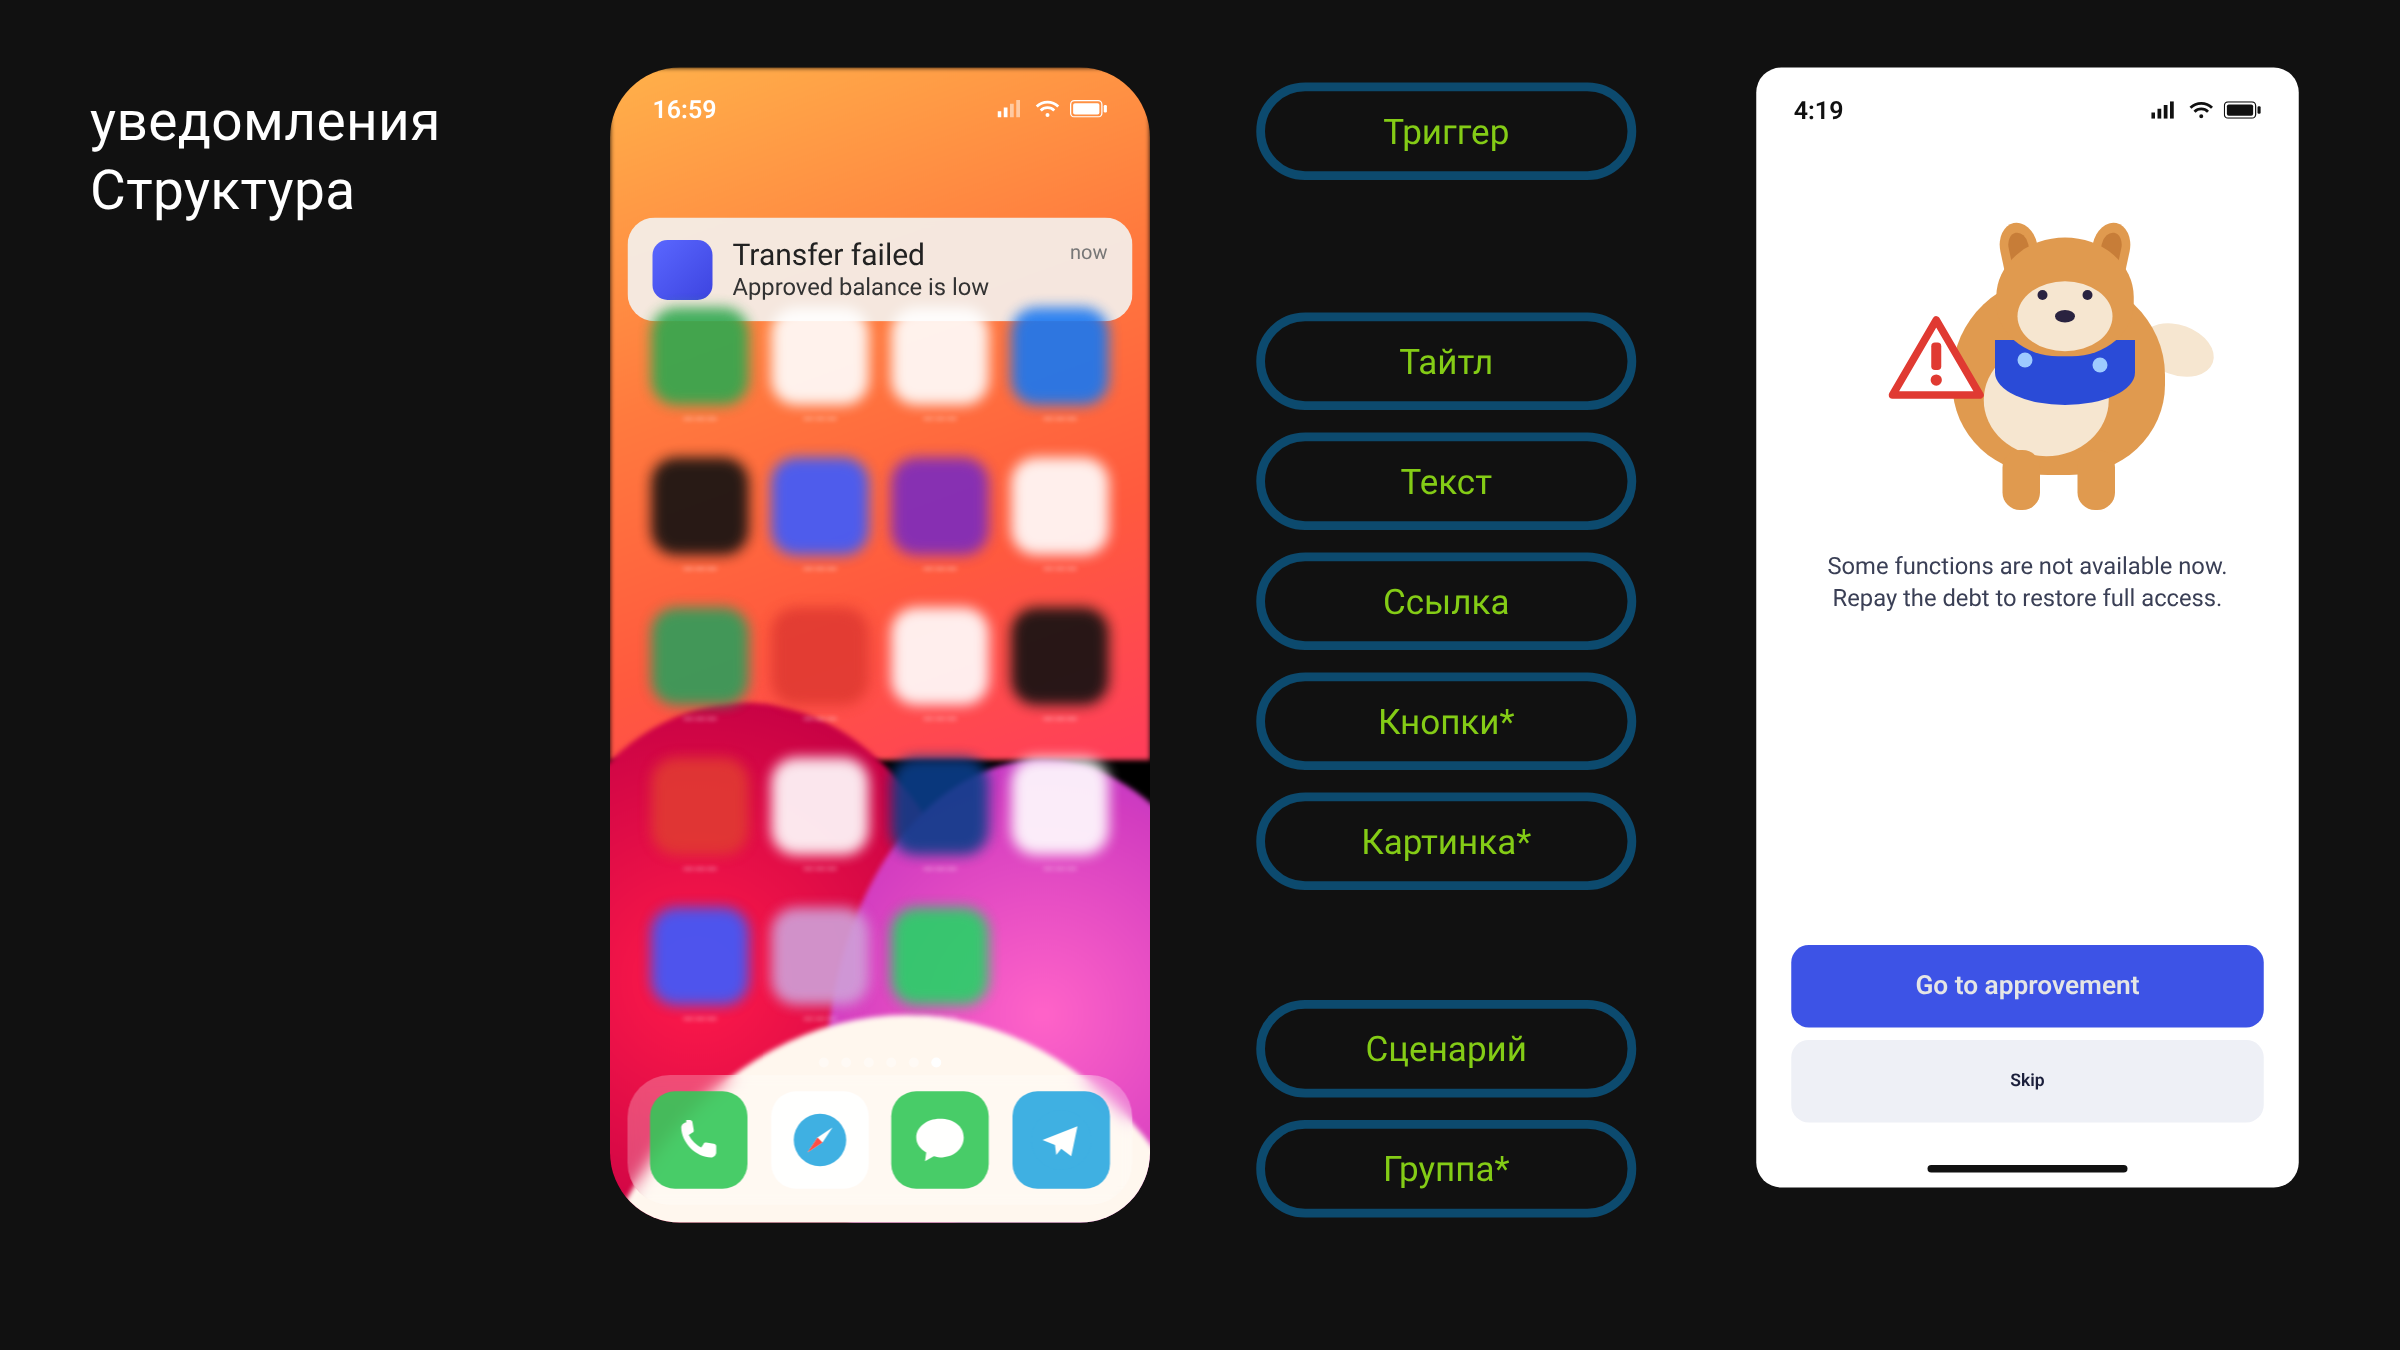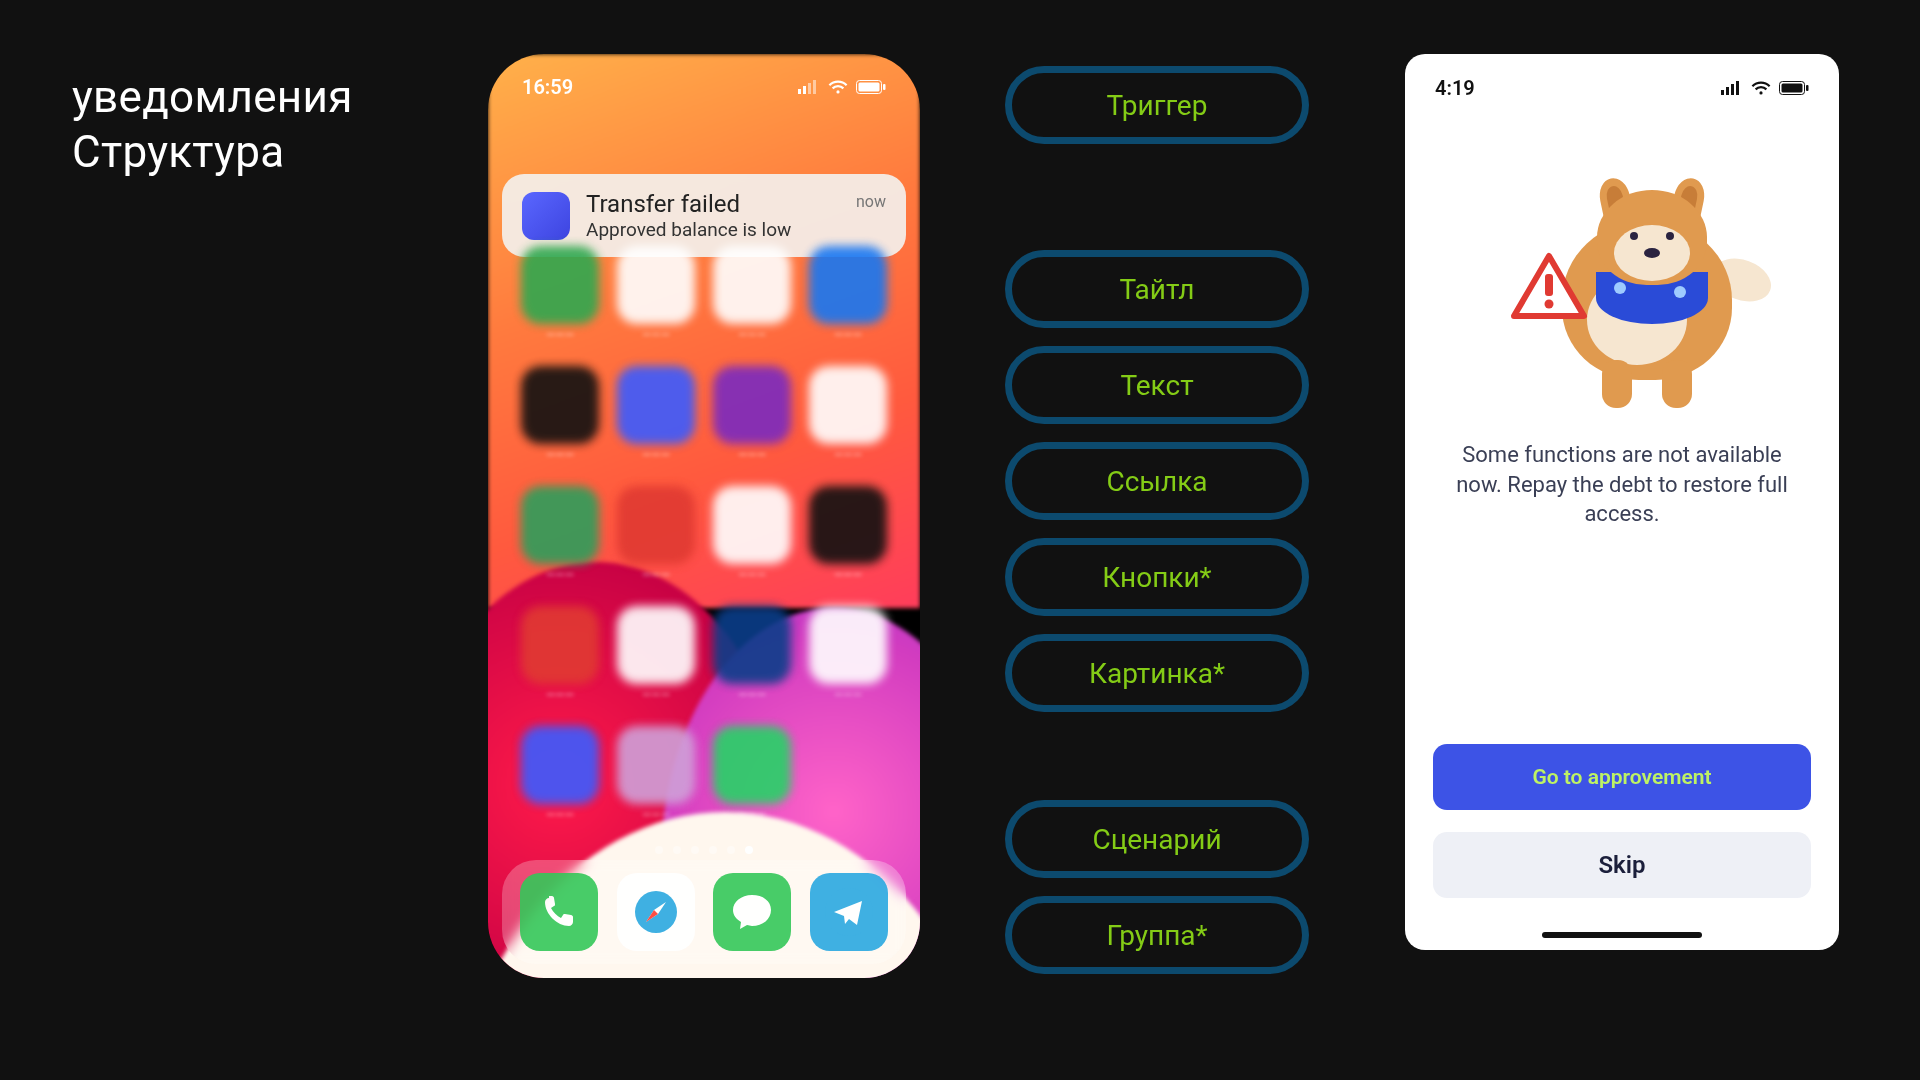--- a/index.html
+++ b/index.html
@@ -69,24 +69,24 @@
   .dog-nose { position:absolute; left:152px; top:68px; width:16px; height:10px; background:#2a2340; border-radius:50%; }
   .dog-scarf { position:absolute; left:104px; top:92px; width:112px; height:52px; background:#2a4bd7; border-radius:0 0 60% 60%; }
   .dog-scarf::before{content:"";position:absolute;left:18px;top:10px;width:12px;height:12px;background:#9ecbff;border-radius:50%;}
   .dog-scarf::after{content:"";position:absolute;left:78px;top:14px;width:12px;height:12px;background:#9ecbff;border-radius:50%;}
   .dog-tail { position:absolute; left:220px; top:80px; width:60px; height:40px; background:#f6e6d0; border-radius:60% 60% 60% 0; transform:rotate(20deg); }
   .dog-leg1,.dog-leg2{position:absolute; bottom:2px; width:30px; height:48px; background:#e09a4f; border-radius:14px;}
   .dog-leg1{left:110px;} .dog-leg2{left:170px;}
   .warn-sign { position:absolute; left:18px; top:72px; width:78px; height:68px; }
 
   .debt-title { text-align:center; font-size:34px; font-weight:800; line-height:1.2; color:#1b1f3b; padding: 10px 30px 14px 30px; }
-  .debt-text { text-align:center; font-size:22px; color:#3a3f55; line-height:1.35; padding: 0 34px; }
-
-  .btn-primary { position:absolute; left:28px; right:28px; bottom:140px; height:66px; border-radius:14px; background:#3d53e6; color:#bef264; display:flex; align-items:center; justify-content:center; font-size:21px; font-weight:600; }
-  .btn-secondary { position:absolute; left:28px; right:28px; bottom:52px; height:66px; border-radius:14px; background:#eef0f6; color:#1b1f3b; display:flex; align-items:center; justify-content:center; font-size:24px; font-weight:600; }
+  .debt-text { text-align:center; font-size:19px; color:#3a3f55; line-height:1.35; padding: 0 34px; }
+
+  .btn-primary { position:absolute; left:28px; right:28px; bottom:128px; height:66px; border-radius:14px; background:#3d53e6; color:#e5e5e5; display:flex; align-items:center; justify-content:center; font-size:21px; font-weight:600; }
+  .btn-secondary { position:absolute; left:28px; right:28px; bottom:52px; height:66px; border-radius:14px; background:#eef0f6; color:#1b1f3b; display:flex; align-items:center; justify-content:center; font-size:14px; font-weight:600; }
   .home-indicator { position:absolute; left:50%; transform:translateX(-50%); bottom:12px; width:160px; height:6px; background:#111; border-radius:4px; }
 </style>
 </head>
 <body>
 
 <div class="slide">
 
   <div class="heading">
     <div>уведомления</div>
     <div>Структура</div>

